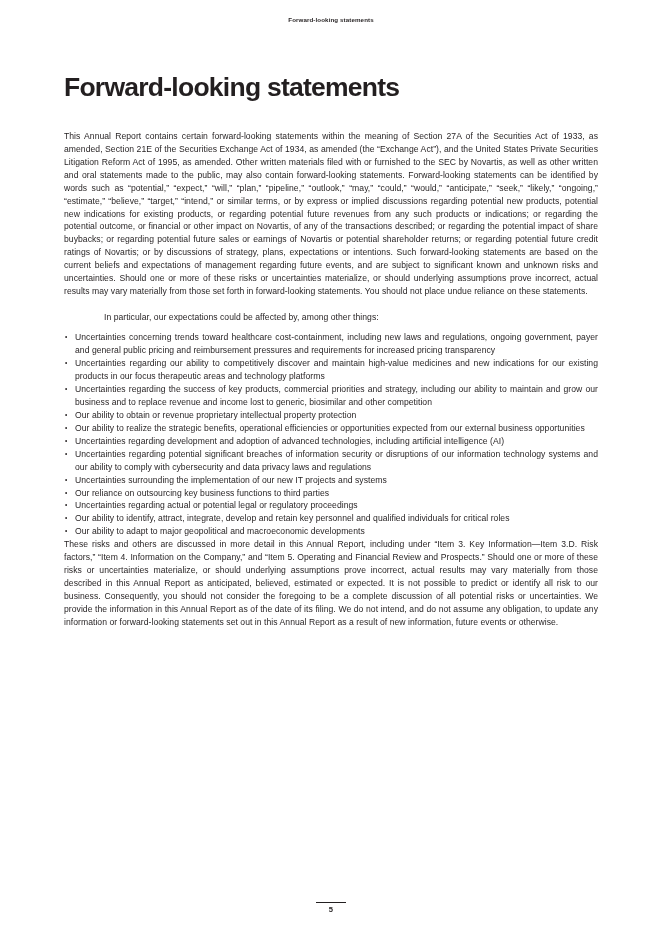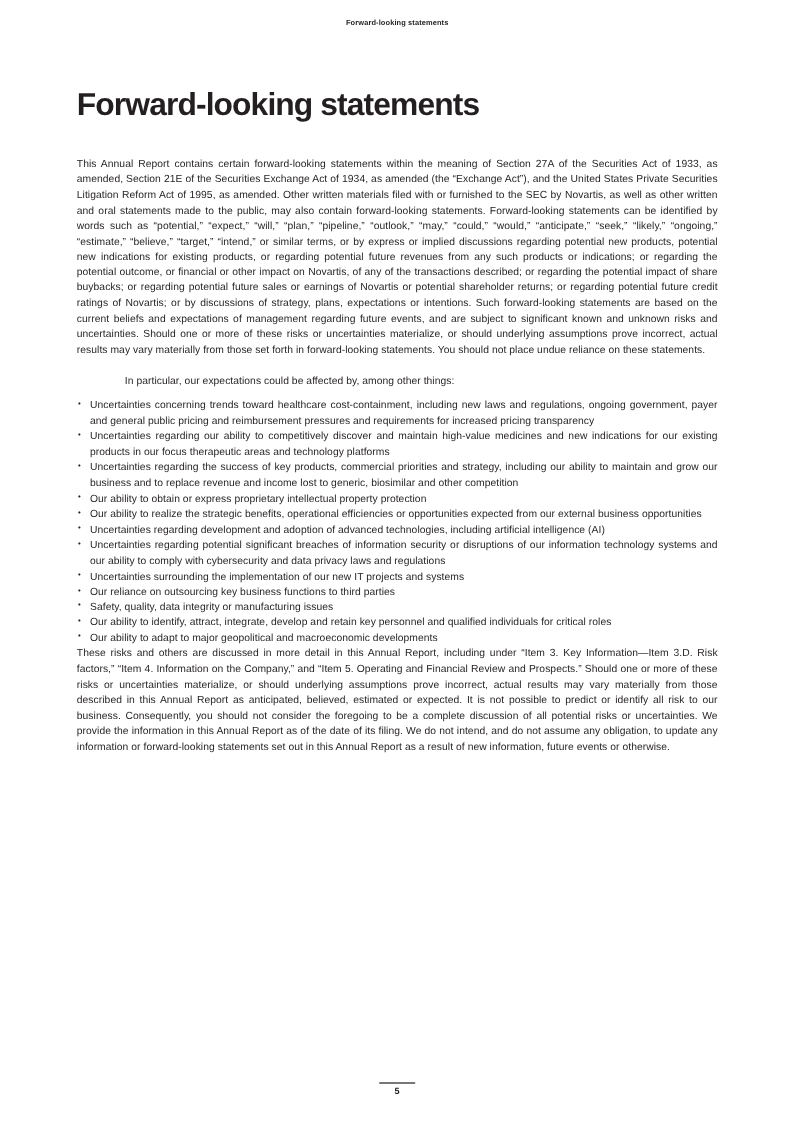--- a/index.html
+++ b/index.html
@@ -126,27 +126,27 @@
 
     <div class="body-block">
       <p class="para">This Annual Report contains certain forward-looking statements within the meaning of Section 27A of the Securities Act of 1933, as amended, Section 21E of the Securities Exchange Act of 1934, as amended (the “Exchange Act”), and the United States Private Securities Litigation Reform Act of 1995, as amended. Other written materials filed with or furnished to the SEC by Novartis, as well as other written and oral statements made to the public, may also contain forward-looking statements. Forward-looking statements can be identified by words such as “potential,” “expect,” “will,” “plan,” “pipeline,” “outlook,” “may,” “could,” “would,” “anticipate,” “seek,” “likely,” “ongoing,” “estimate,” “believe,” “target,” “intend,” or similar terms, or by express or implied discussions regarding potential new products, potential new indications for existing products, or regarding potential future revenues from any such products or indications; or regarding the potential outcome, or financial or other impact on Novartis, of any of the transactions described; or regarding the potential impact of share buybacks; or regarding potential future sales or earnings of Novartis or potential shareholder returns; or regarding potential future credit ratings of Novartis; or by discussions of strategy, plans, expectations or intentions. Such forward-looking statements are based on the current beliefs and expectations of management regarding future events, and are subject to significant known and unknown risks and uncertainties. Should one or more of these risks or uncertainties materialize, or should underlying assumptions prove incorrect, actual results may vary materially from those set forth in forward-looking statements. You should not place undue reliance on these statements.</p>
 
       <p class="para lead-in">In particular, our expectations could be affected by, among other things:</p>
 
       <ul class="bullets">
         <li>Uncertainties concerning trends toward healthcare cost-containment, including new laws and regulations, ongoing government, payer and general public pricing and reimbursement pressures and requirements for increased pricing transparency</li>
         <li>Uncertainties regarding our ability to competitively discover and maintain high-value medicines and new indications for our existing products in our focus therapeutic areas and technology platforms</li>
         <li>Uncertainties regarding the success of key products, commercial priorities and strategy, including our ability to maintain and grow our business and to replace revenue and income lost to generic, biosimilar and other competition</li>
-        <li>Our ability to obtain or express proprietary intellectual property protection</li>
+        <li>Our ability to obtain or revenue proprietary intellectual property protection</li>
         <li>Our ability to realize the strategic benefits, operational efficiencies or opportunities expected from our external business opportunities</li>
         <li>Uncertainties regarding development and adoption of advanced technologies, including artificial intelligence (AI)</li>
         <li>Uncertainties regarding potential significant breaches of information security or disruptions of our information technology systems and our ability to comply with cybersecurity and data privacy laws and regulations</li>
         <li>Uncertainties surrounding the implementation of our new IT projects and systems</li>
         <li>Our reliance on outsourcing key business functions to third parties</li>
-        <li>Safety, quality, data integrity or manufacturing issues</li>
+        <li>Uncertainties regarding actual or potential legal or regulatory proceedings</li>
         <li>Our ability to identify, attract, integrate, develop and retain key personnel and qualified individuals for critical roles</li>
         <li>Our ability to adapt to major geopolitical and macroeconomic developments</li>
       </ul>
 
       <div class="closing-block">
         <p class="para">These risks and others are discussed in more detail in this Annual Report, including under “Item 3. Key Information—Item 3.D. Risk factors,” “Item 4. Information on the Company,” and “Item 5. Operating and Financial Review and Prospects.” Should one or more of these risks or uncertainties materialize, or should underlying assumptions prove incorrect, actual results may vary materially from those described in this Annual Report as anticipated, believed, estimated or expected. It is not possible to predict or identify all risk to our business. Consequently, you should not consider the foregoing to be a complete discussion of all potential risks or uncertainties. We provide the information in this Annual Report as of the date of its filing. We do not intend, and do not assume any obligation, to update any information or forward-looking statements set out in this Annual Report as a result of new information, future events or otherwise.</p>
       </div>
     </div>
   </div>
 

